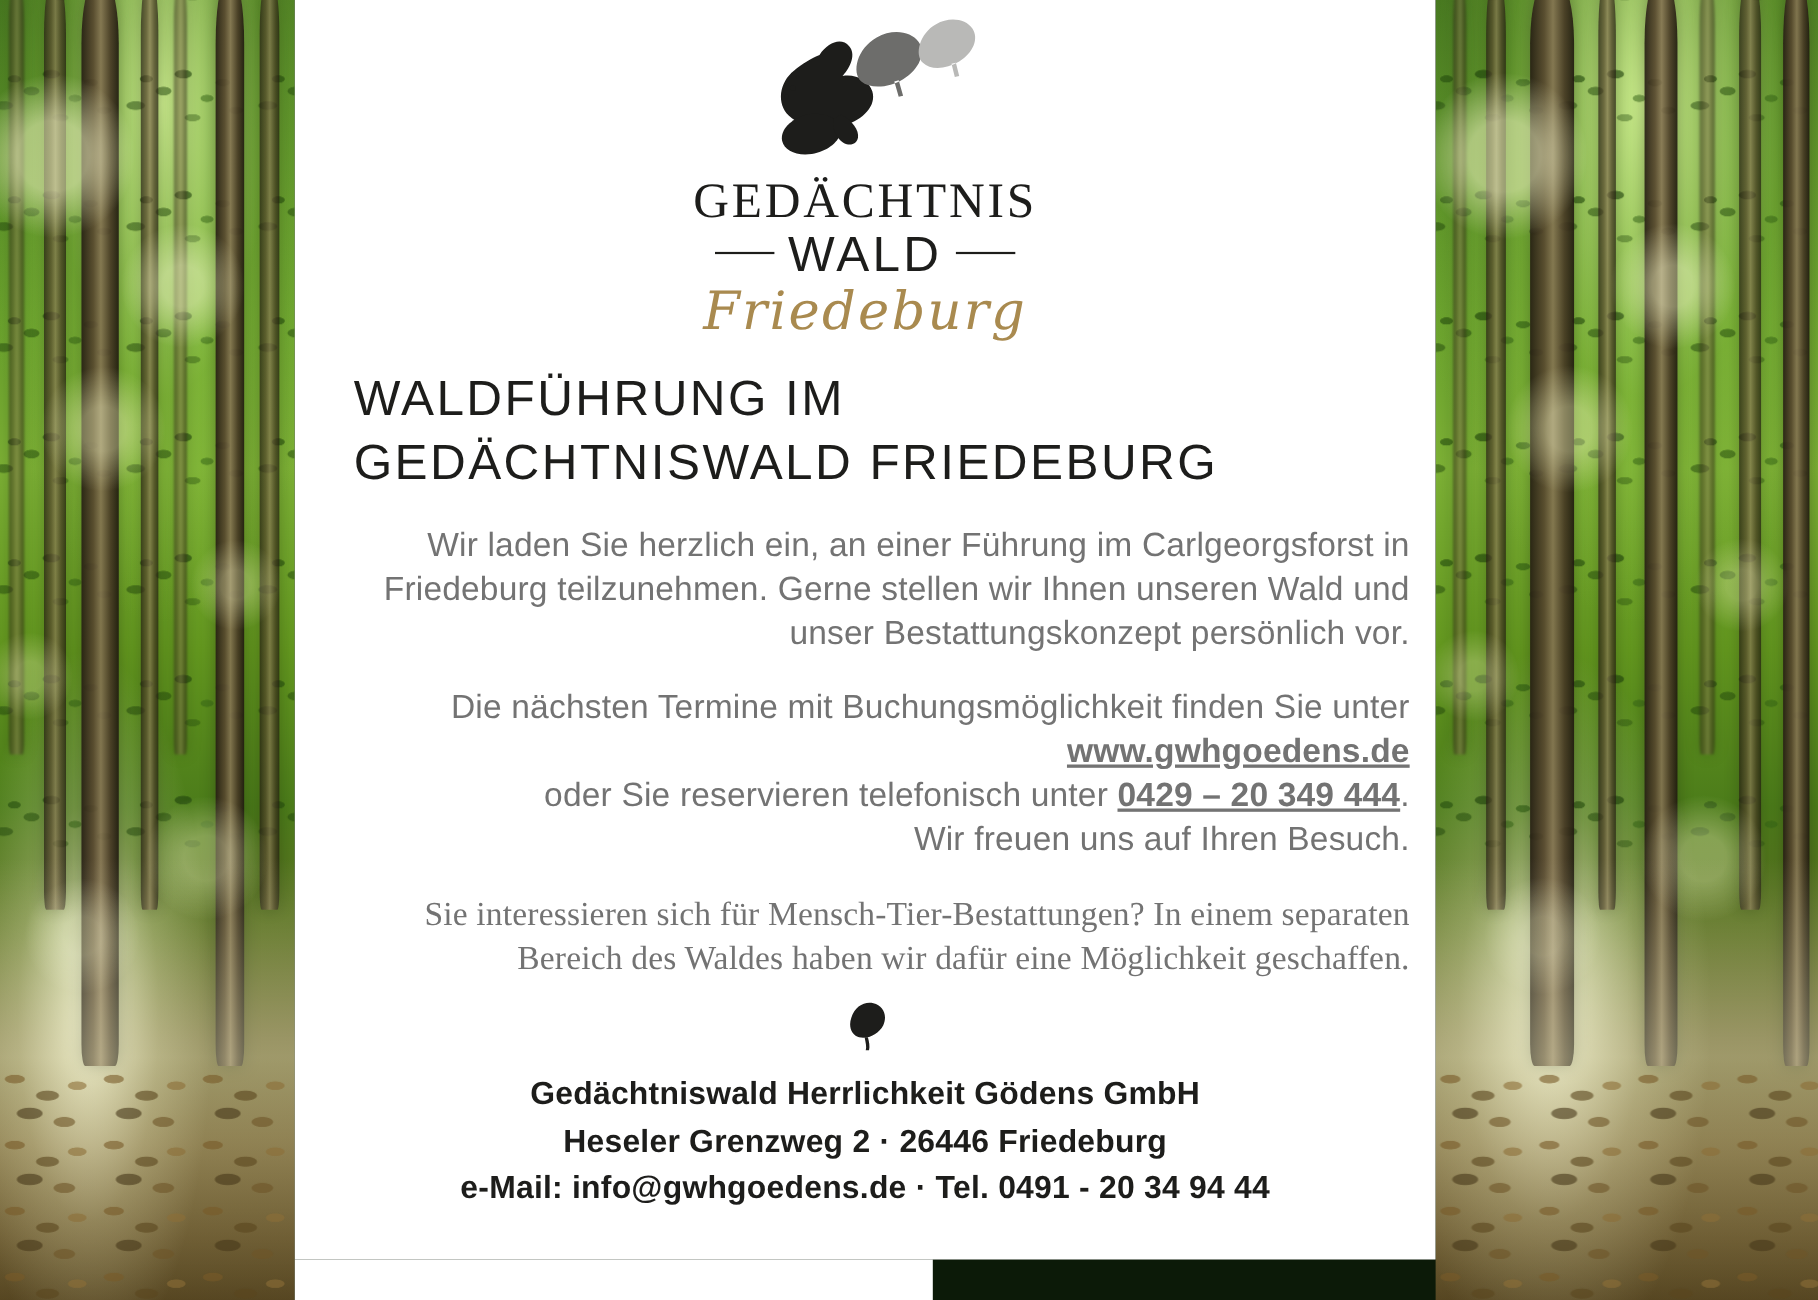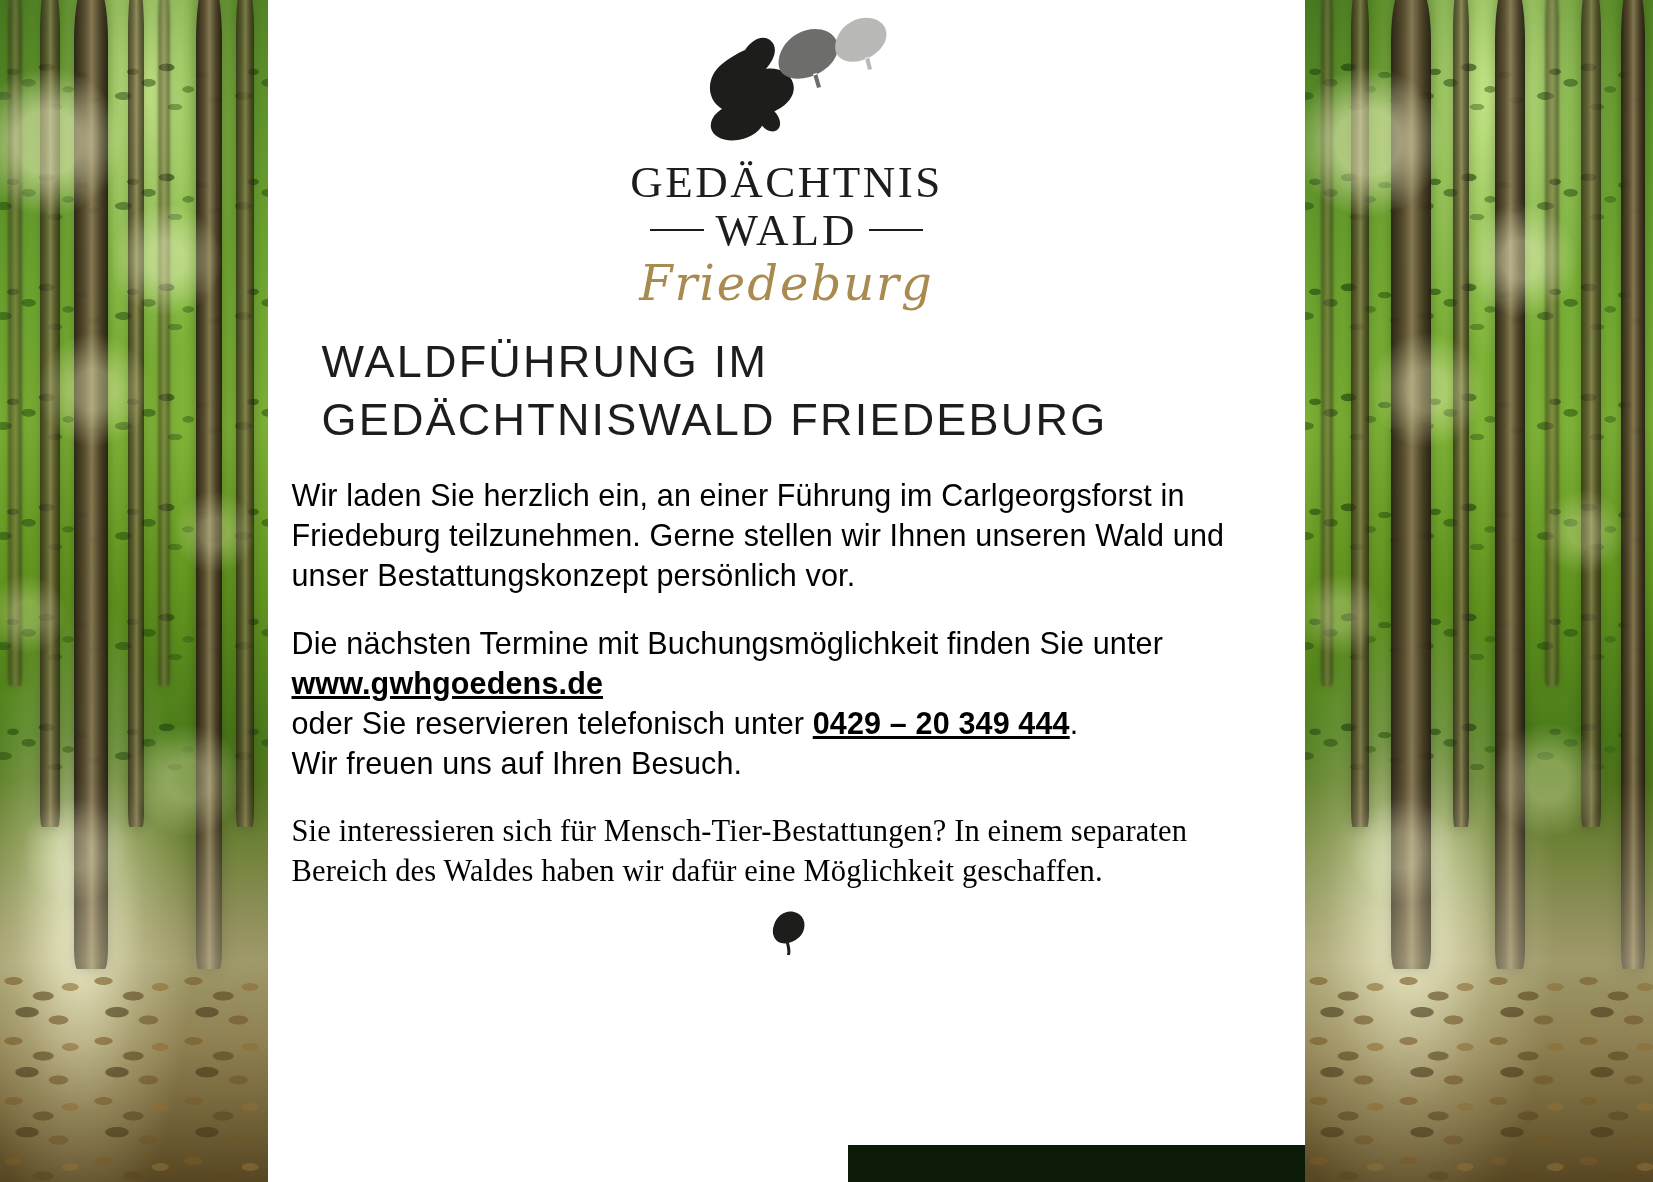--- a/index.html
+++ b/index.html
@@ -162,21 +162,21 @@
     justify-content: center;
     gap: 12px;
     margin-top: 2px;
   }
   .logo-word2-row .rule {
     width: 54px;
     height: 2px;
     background: #1d1d1b;
   }
   .logo-word2 {
-    font-family: Liberation Serif, serif;
+    font-family: Liberation Sans, sans-serif;
     font-size: 45px;
     letter-spacing: 3px;
     color: #1d1d1b;
     line-height: 1;
   }
   .logo-script {
     font-family: "DejaVu Serif", serif;
     font-style: italic;
     font-size: 48px;
     color: #a98a4f;
@@ -192,22 +192,22 @@
     letter-spacing: 2.2px;
     line-height: 1.30;
     color: #1d1d1b;
     font-weight: 400;
   }
 
   
   .body {
     margin: 26px auto 0;
     width: 990px;
-    text-align: left;
-    color: #000000;
+    text-align: right;
+    color: #737373;
   }
   .body p {
     margin: 0 0 28px;
     font-size: 30.5px;
     line-height: 1.31;
     letter-spacing: 0.15px;
   }
   .body p:last-child { margin-bottom: 12px; font-family: Liberation Serif, serif; }
   .b { font-weight: bold; text-decoration: underline; }
 
@@ -320,18 +320,23 @@
       <span>
         <svg width="42" height="46" viewBox="0 0 42 46" aria-hidden="true">
           <g fill="#1d1d1b">
             <path d="M8 16 c3 -10 12 -15 20 -13 c9 2 13 11 9 20 c-4 8 -14 13 -22 11 c-7 -2 -10 -10 -7 -18 z"></path>
             <path d="M20 34 c1 5 2 9 1 12 l3 0 c1 -4 0 -8 -1 -12 z"></path>
           </g>
         </svg>
       </span>
     </div>
 
+    <div class="footer">
+      <div>Gedächtniswald Herrlichkeit Gödens GmbH</div>
+      <div>Heseler Grenzweg 2 · 26446 Friedeburg</div>
+      <div>e-Mail: info@gwhgoedens.de · Tel. 0491 - 20 34 94 44</div>
+    </div>
 
   </div>
 
   <div class="card-bottom-strip"></div>
 
 </div>
 
 </body></html>

